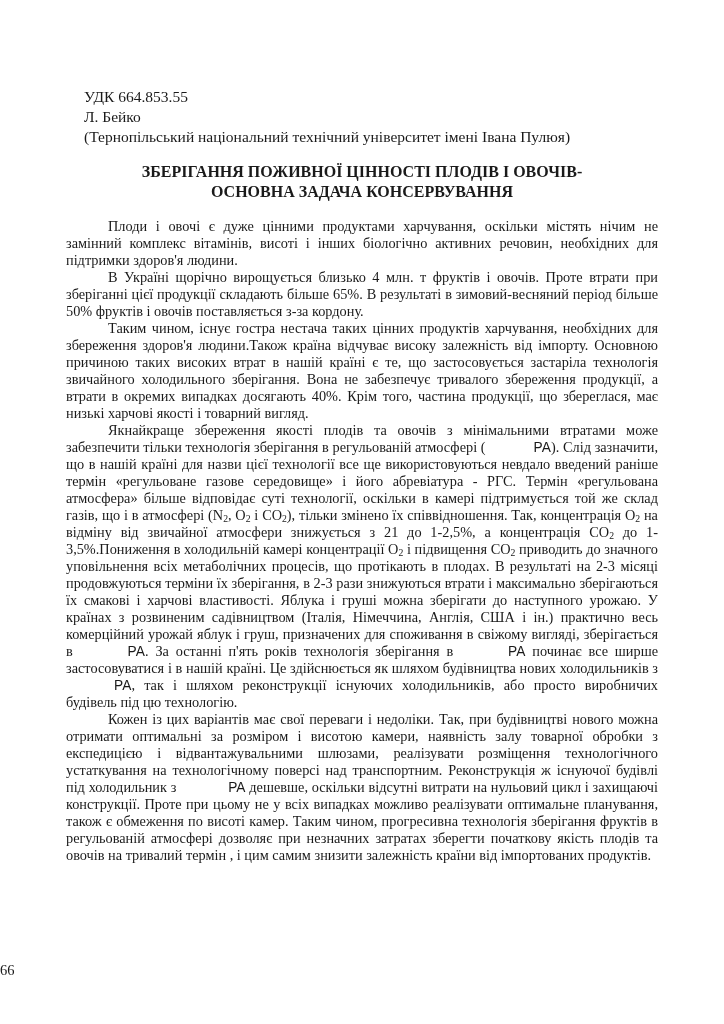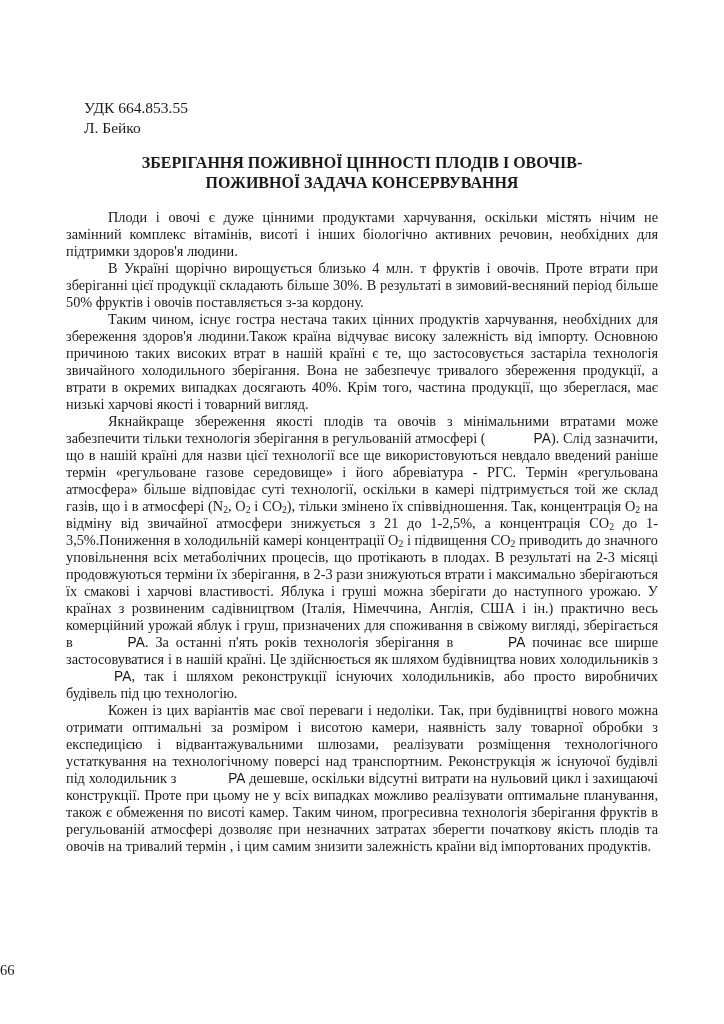--- a/index.html
+++ b/index.html
@@ -11,21 +11,21 @@
     width: 724px;
     height: 1024px;
     position: relative;
     overflow: hidden;
     font-family: "Liberation Serif", "DejaVu Serif", serif;
     color: #1a1a1a;
   }
   .sheet {
     position: absolute;
     left: 66px;
-    top: 11px;
+    top: 0;
     width: 592px;
     height: 800px;
   }
   .doc-header {
     padding-top: 87px;
     padding-left: 18px;
     font-size: 15.5px;
     line-height: 20px;
   }
   .doc-header .author {
@@ -68,30 +68,31 @@
   }
 </style>
 </head>
 <body>
 
 <div class="sheet">
 
   <div class="doc-header">
     <div>УДК 664.853.55</div>
     <div class="author">Л. Бейко</div>
+    <div>(Тернопільський національний технічний університет імені Івана Пулюя)</div>
   </div>
 
   <h1 class="article-title">
     <span>ЗБЕРІГАННЯ ПОЖИВНОЇ ЦІННОСТІ  ПЛОДІВ І ОВОЧІВ-</span><br>
-    <span>ПОЖИВНОЇ ЗАДАЧА КОНСЕРВУВАННЯ</span>
+    <span>ОСНОВНА ЗАДАЧА КОНСЕРВУВАННЯ</span>
   </h1>
 
   <div class="body-text">
     <p><span>Плоди  і овочі є дуже цінними продуктами харчування, оскільки містять нічим не замінний комплекс вітамінів, висоті і інших біологічно активних речовин, необхідних для підтримки здоров'я людини.</span></p>
-    <p><span>В Україні  щорічно вирощується  близько 4 млн. т фруктів і овочів. Проте втрати при зберіганні цієї продукції складають більше 30%. В результаті в зимовий-весняний період більше 50% фруктів і овочів поставляється з-за кордону.</span></p>
+    <p><span>В Україні  щорічно вирощується  близько 4 млн. т фруктів і овочів. Проте втрати при зберіганні цієї продукції складають більше 65%. В результаті в зимовий-весняний період більше 50% фруктів і овочів поставляється з-за кордону.</span></p>
     <p><span>Таким чином, існує  гостра нестача таких цінних продуктів харчування, необхідних для збереження здоров'я людини.Також  країна відчуває високу залежність від імпорту.  Основною причиною таких високих втрат в нашій країні є те, що застосовується застаріла технологія звичайного холодильного зберігання. Вона не забезпечує тривалого збереження продукції, а втрати в окремих випадках досягають 40%. Крім того, частина продукції, що збереглася, має низькі харчові якості і товарний вигляд.</span></p>
     <p><span>Якнайкраще збереження якості плодів та овочів  з мінімальними втратами може забезпечити тільки технологія зберігання в регульованій атмосфері (</span><span class="run-sans">РА</span><span>). Слід зазначити, що в нашій країні для назви цієї технології все ще використовуються невдало введений раніше термін «регульоване газове середовище» і його абревіатура - РГС. Термін «регульована атмосфера» більше відповідає суті технології, оскільки в камері підтримується той же склад газів, що і в атмосфері (N</span><span class="run-sub">2</span><span>, O</span><span class="run-sub">2</span><span> і CO</span><span class="run-sub">2</span><span>), тільки змінено їх співвідношення. Так, концентрація O</span><span class="run-sub">2</span><span> на відміну від звичайної атмосфери знижується з 21 до 1-2,5%, а концентрація CO</span><span class="run-sub">2</span><span> до 1-3,5%.Пониження в холодильній камері концентрації O</span><span class="run-sub">2</span><span> і підвищення CO</span><span class="run-sub">2</span><span> приводить до значного уповільнення всіх метаболічних процесів, що протікають в плодах. В результаті на 2-3 місяці продовжуються терміни їх зберігання, в 2-3 рази знижуються втрати і максимально зберігаються їх смакові і харчові властивості. Яблука і груші можна зберігати до наступного урожаю. У країнах з розвиненим садівництвом (Італія, Німеччина, Англія, США і ін.) практично весь комерційний урожай яблук і груш, призначених для споживання в свіжому вигляді, зберігається в </span><span class="run-sans">РА</span><span>. За останні п'ять років технологія зберігання в </span><span class="run-sans">РА</span><span> починає все ширше застосовуватися і в нашій країні. Це здійснюється як шляхом будівництва нових холодильників з </span><span class="run-sans">РА</span><span>, так і шляхом реконструкції існуючих холодильників, або просто виробничих будівель під цю технологію.</span></p>
     <p><span>Кожен із цих варіантів має свої переваги і недоліки. Так, при будівництві нового можна отримати оптимальні за розміром і висотою камери, наявність залу товарної обробки з експедицією і відвантажувальними шлюзами, реалізувати розміщення технологічного устаткування на технологічному поверсі над транспортним. Реконструкція  ж існуючої будівлі під холодильник з </span><span class="run-sans">РА</span><span> дешевше, оскільки відсутні витрати на нульовий цикл і захищаючі конструкції. Проте при цьому не у всіх випадках можливо реалізувати оптимальне планування, також є обмеження по висоті камер. Таким чином, прогресивна технологія зберігання фруктів в регульованій атмосфері дозволяє при незначних затратах  зберегти  початкову якість  плодів та овочів на тривалий термін , і цим самим знизити залежність країни від імпортованих продуктів.</span></p>
   </div>
 
 </div>
 
 <div class="page-number">66</div>
 
 </body></html>

